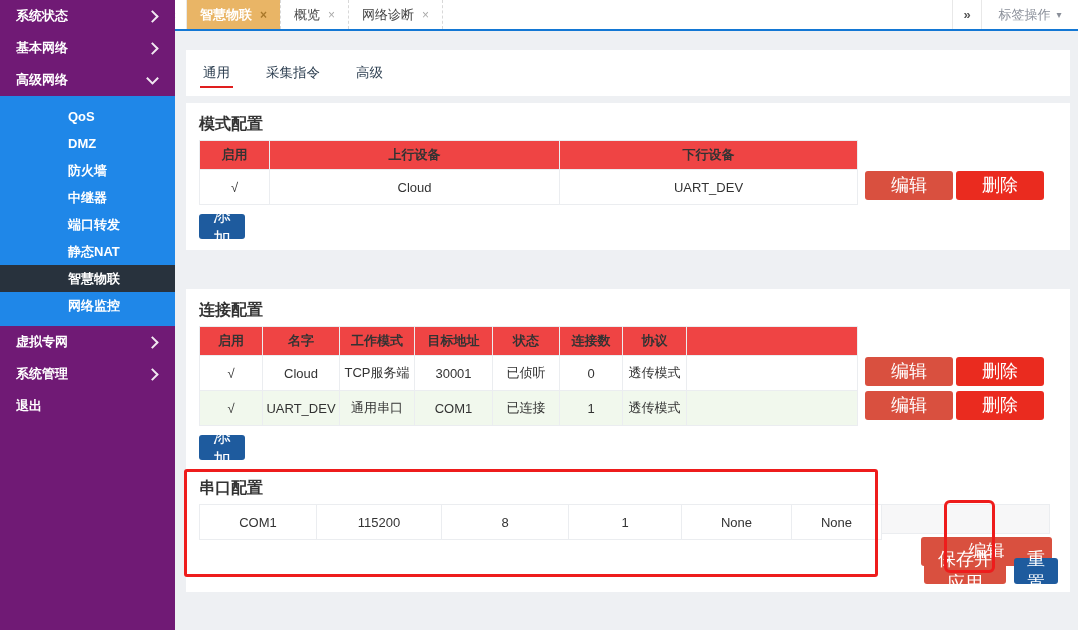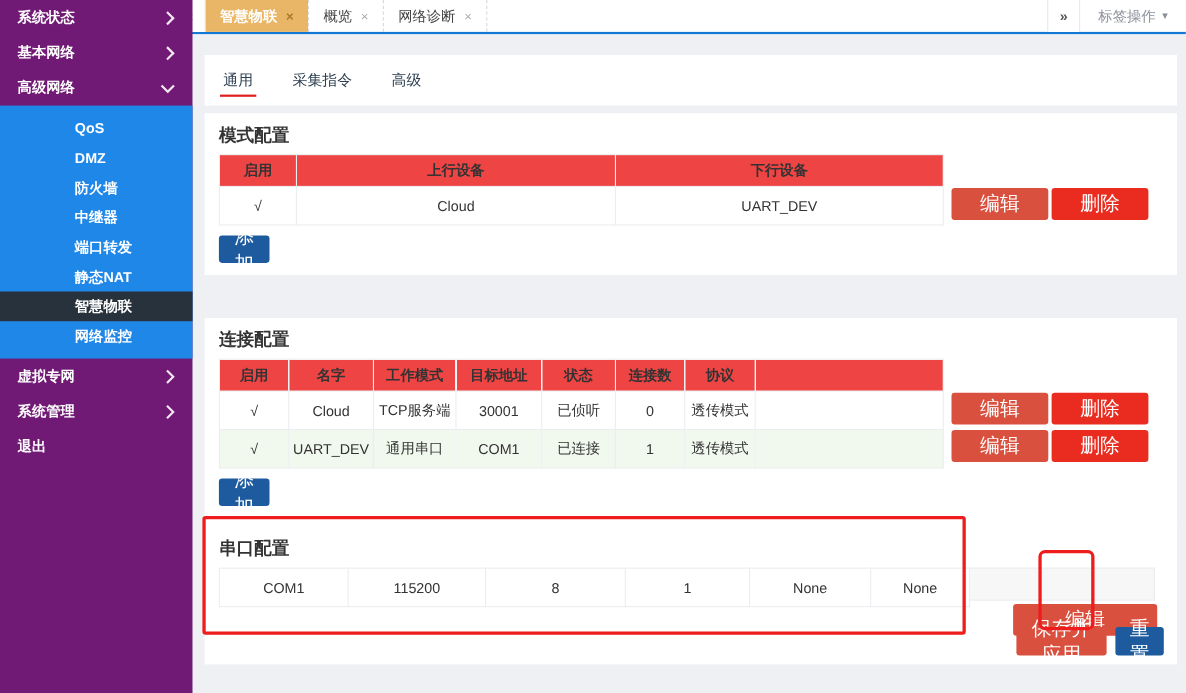--- a/index.html
+++ b/index.html
@@ -40,21 +40,21 @@
   .caret{font-size:10px;color:#8a8f99;}
   
   .main{position:absolute;left:158px;top:31px;right:0;bottom:0;background:#eef0f3;}
   .card{position:absolute;left:28px;right:8px;background:#fff;}
   .card-tabs{top:19px;height:46px;display:flex;align-items:stretch;padding:0 14px;gap:30px;}
   .ctab{display:flex;align-items:center;font-size:13.5px;color:#2c3e50;position:relative;
     padding:0 3px;cursor:pointer;}
   .ctab.active::after{content:"";position:absolute;left:0;right:0;bottom:8px;height:2px;background:#e01e1e;}
   .card-mode{top:72px;height:147px;}
   .card-conn{top:238px;height:190px;margin-top:20px;}
-  .card-serial{top:448px;height:125px;}
+  .card-serial{top:436px;height:125px;}
   .sec-title{padding:13px 16px 0 13px;font-size:16px;line-height:16px;color:#333;font-weight:bold;}
   .tbl-wrap{display:flex;margin:8px 0 0 13px;align-items:flex-start;}
   table.tbl{border-collapse:collapse;table-layout:fixed;flex:none;}
   .tbl th{background:#ef4444;font-weight:bold;height:28px;}
   .tbl td{height:34px;}
   .tbl th,.tbl td{border:1px solid #ebedf0;font-size:13px;color:#333;text-align:center;
     padding:0;overflow:hidden;white-space:nowrap;}
   tr.row-green td{background:#f1f8ed;}
   .actions{flex:1;min-width:0;}
   .act-hdr{height:28px;}

